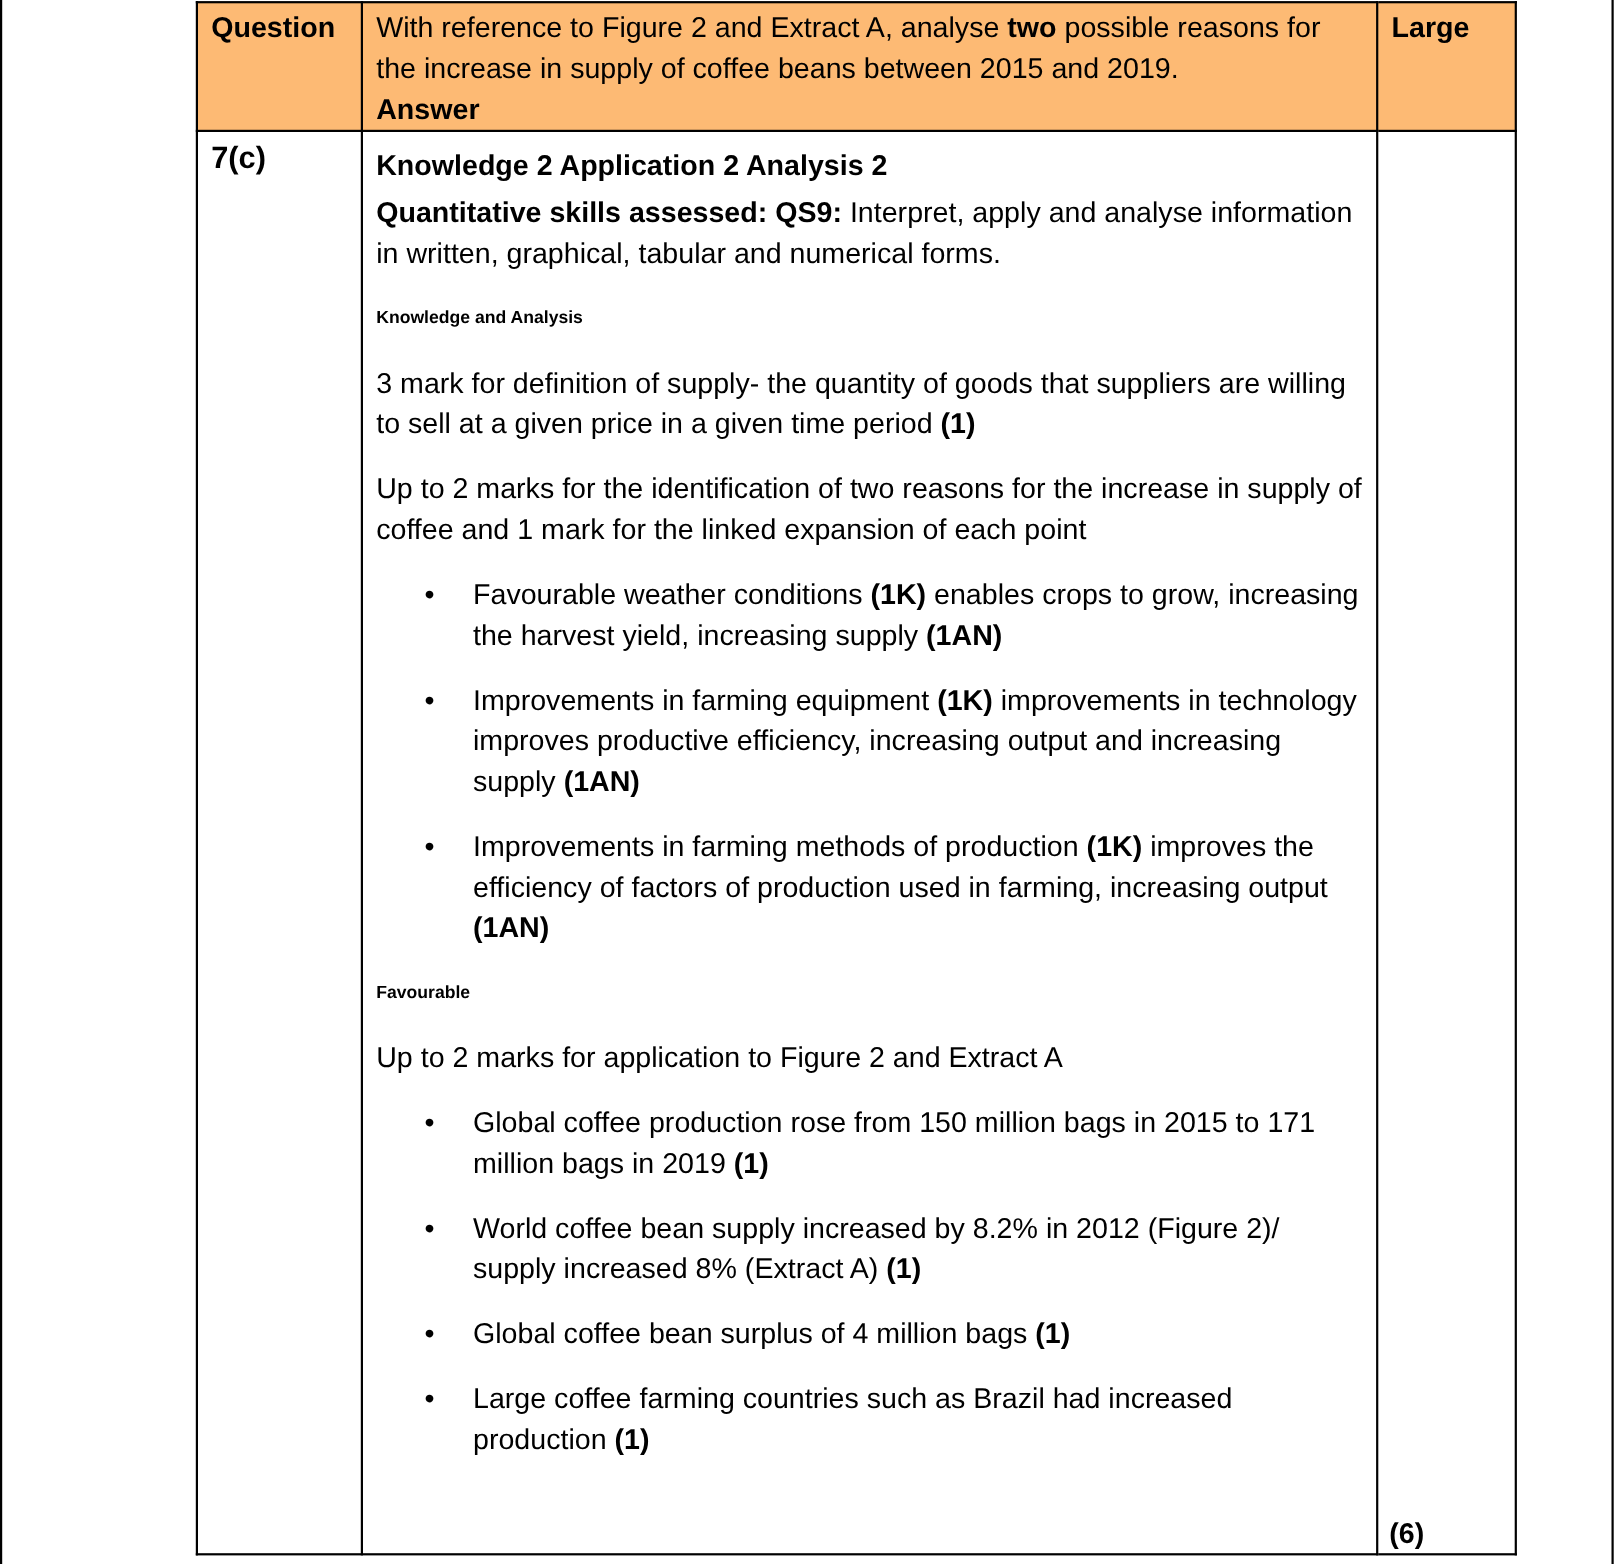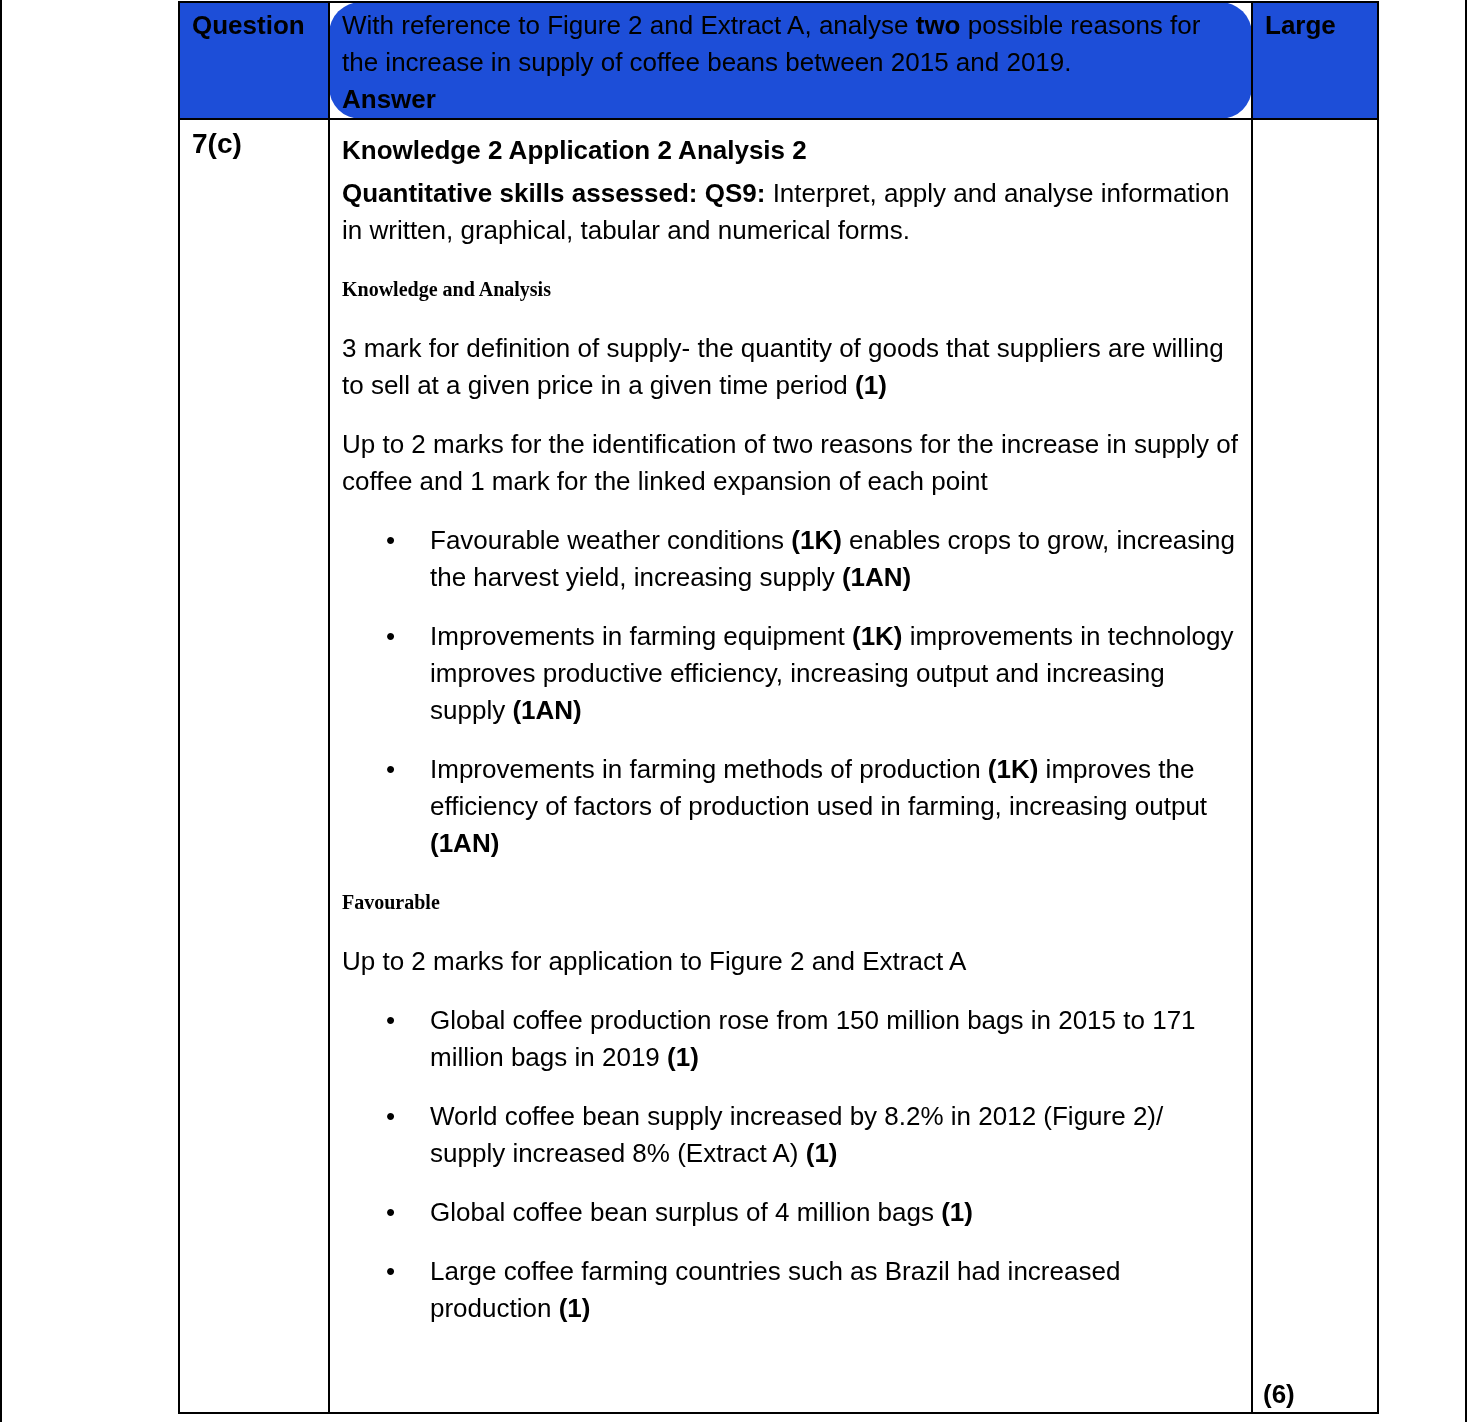--- a/index.html
+++ b/index.html
@@ -11,30 +11,30 @@
   .page-border-left { position: absolute; left: 0; top: 0; width: 2px; height: 1422px; background: #000; }
   .page-border-right { position: absolute; left: 1465px; top: 0; width: 2px; height: 1422px; background: #000; }
   table.ms {
     position: absolute; left: 178px; top: 1px;
     width: 1200px; height: 1413px;
     border-collapse: collapse; table-layout: fixed;
   }
   table.ms td {
     border: 2px solid #000; vertical-align: top; padding: 0;
   }
-  table.ms tr.head td { background: #1d4ed8; height: 108px; }
+  table.ms tr.head td { background: #fdba74; height: 108px; }
   col.c1 { width: 150px; } col.c2 { width: 923px; } col.c3 { width: 126px; }
   .hcell-q { font-weight: bold; font-size: 26px; padding: 7px 0 0 12px !important; }
-  .hcell-t { font-size: 26px; line-height: 37px; padding: 4px 10px 0 12px !important; border-radius: 32px; }
+  .hcell-t { font-size: 26px; line-height: 37px; padding: 4px 10px 0 12px !important; }
   .hcell-m { font-weight: bold; font-size: 26px; padding: 7px 0 0 12px !important; }
   .qnum { font-weight: bold; font-size: 28px; padding: 8px 0 0 12px !important; }
   .body { font-size: 26px; line-height: 37px; padding: 12px 10px 0 12px !important; margin-top: 15px; }
   .body p { margin: 0 0 22px 0; }
   .body p.tight { margin-bottom: 6px; }
-  .body h4 { margin: 0 0 22px 0; font-size: 20px; font-weight: bold; font-family: Liberation Serif, serif; }
+  .body h4 { margin: 0 0 22px 0; font-size: 16px; font-weight: bold; }
   .body ul { list-style: none; margin: 0 0 22px 0; padding: 0; }
   .body li { position: relative; padding-left: 88px; margin-bottom: 22px; }
   .body li .bullet { position: absolute; left: 44px; top: 0; }
   .mark-cell { position: relative; }
   .mark-total { position: absolute; left: 10px; bottom: 2px; font-weight: bold; font-size: 26px; }
   b { font-weight: bold; }
 </style>
 </head>
 <body>
 

